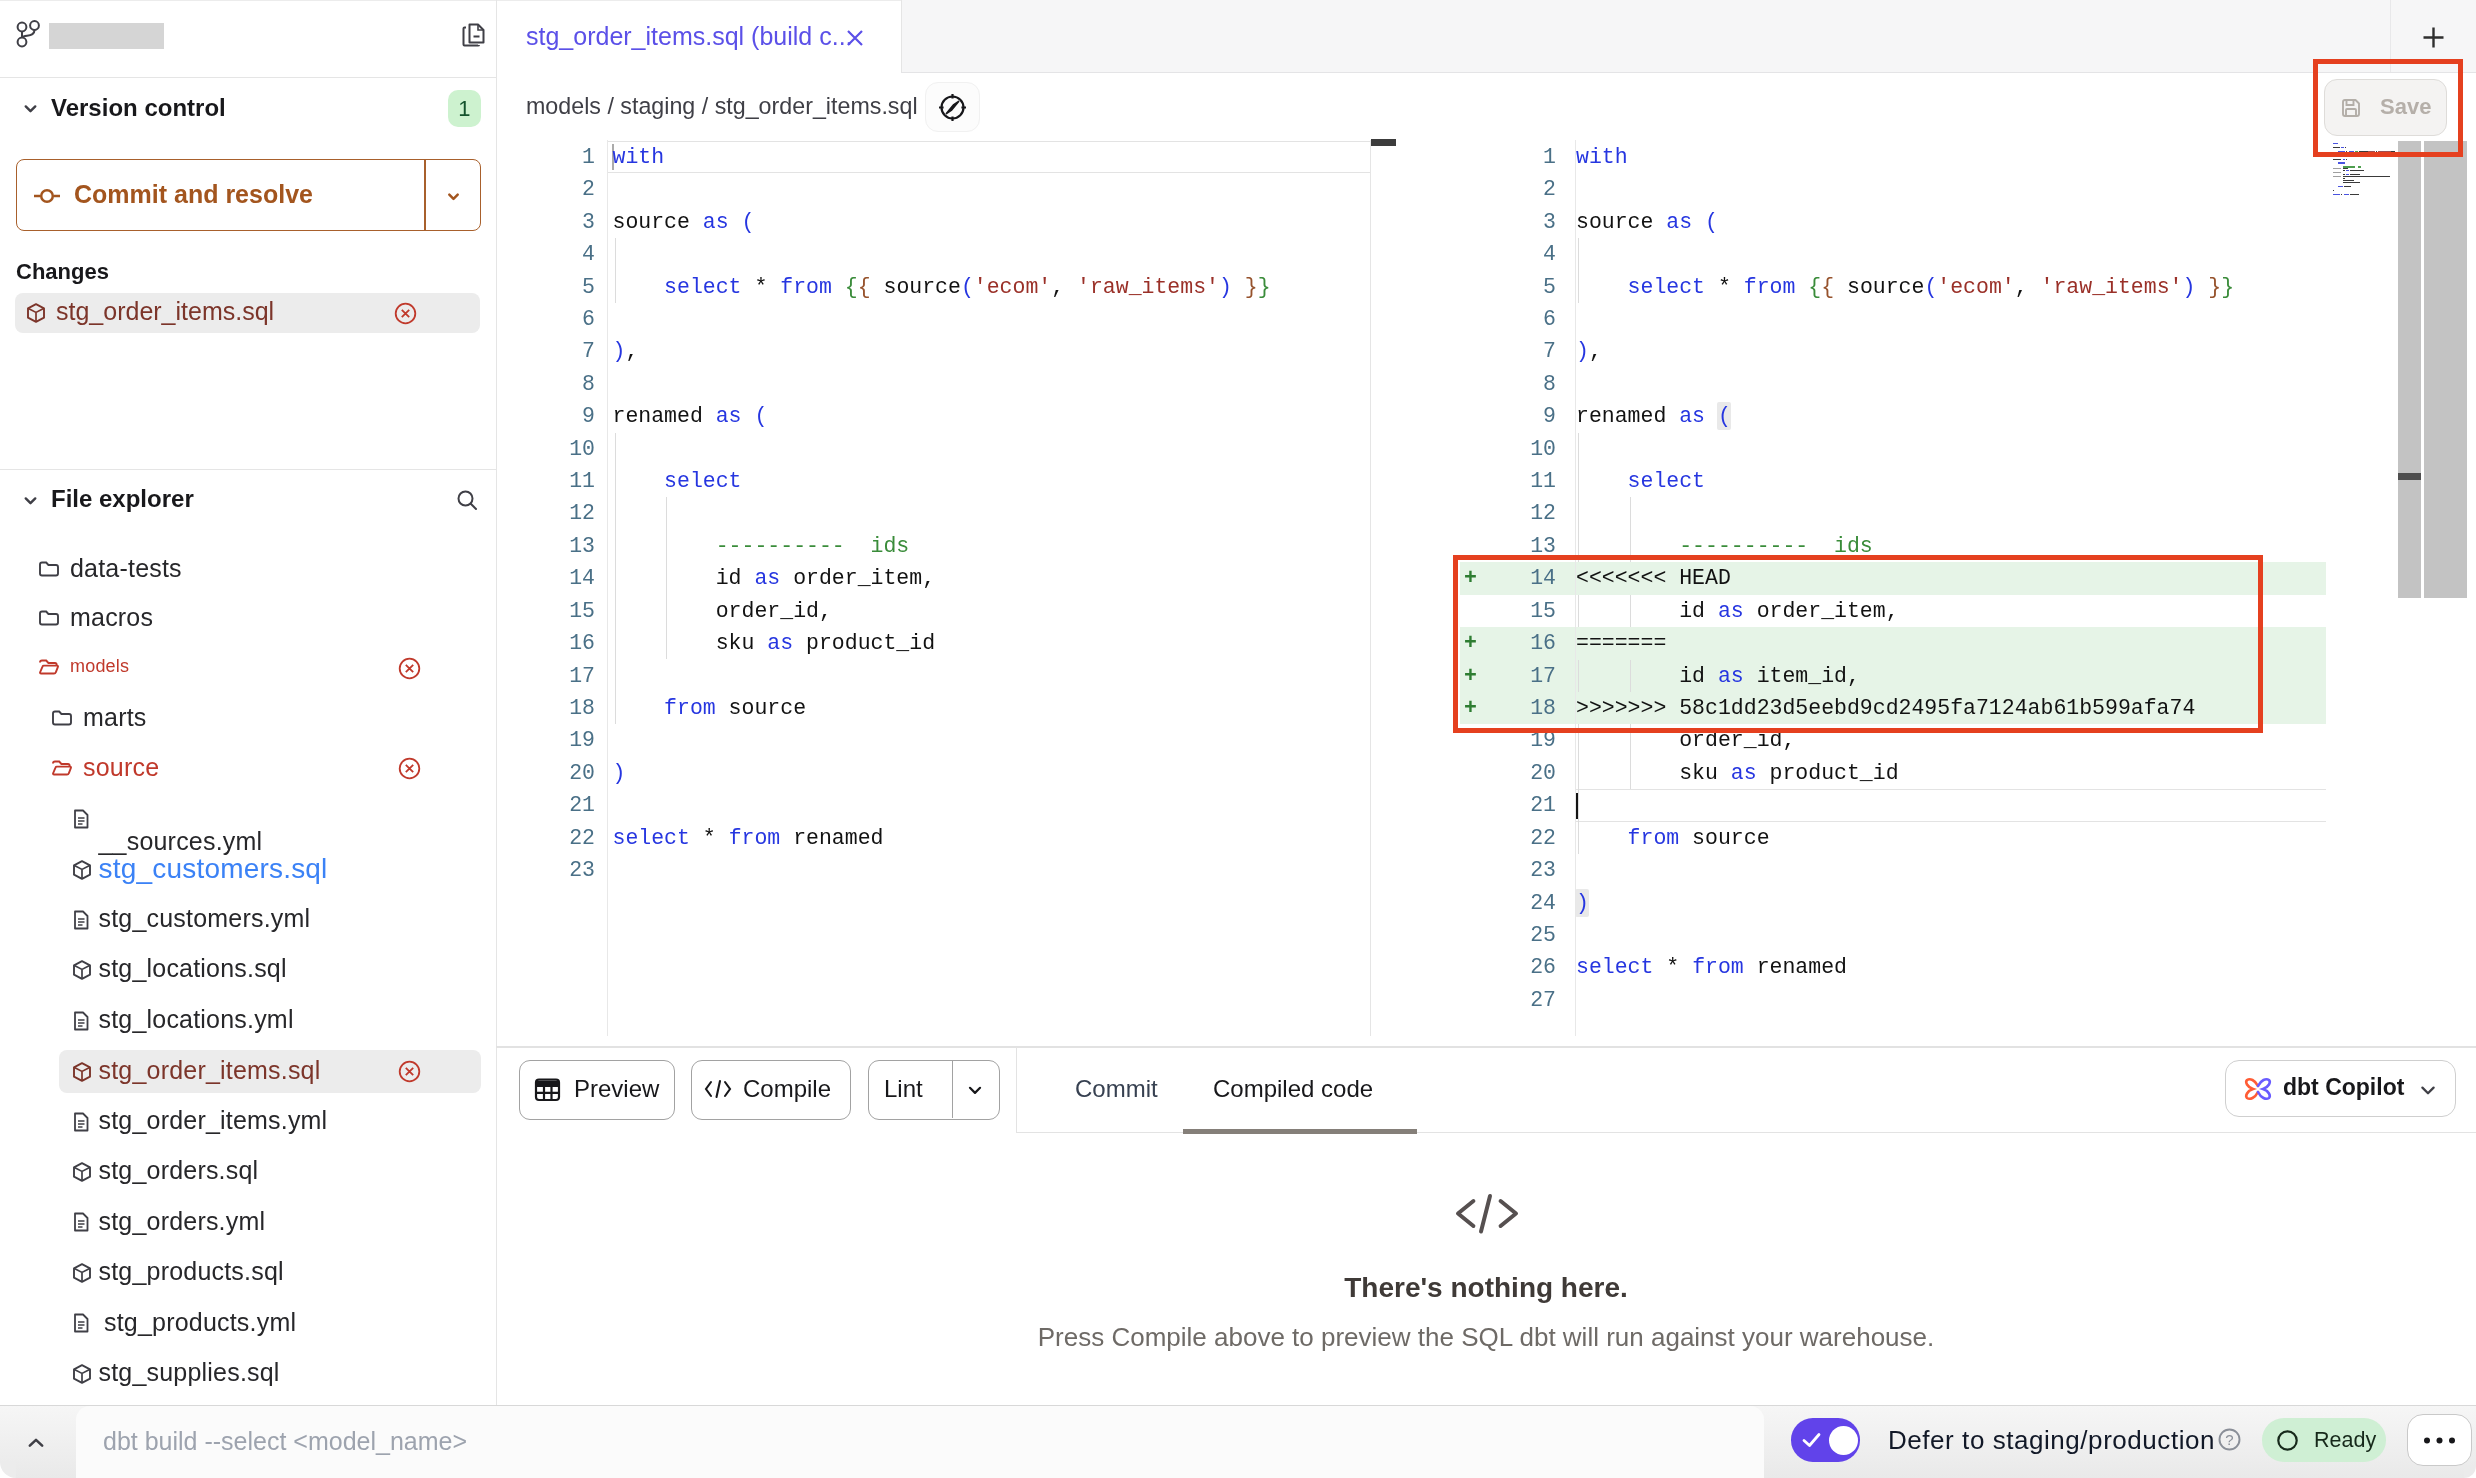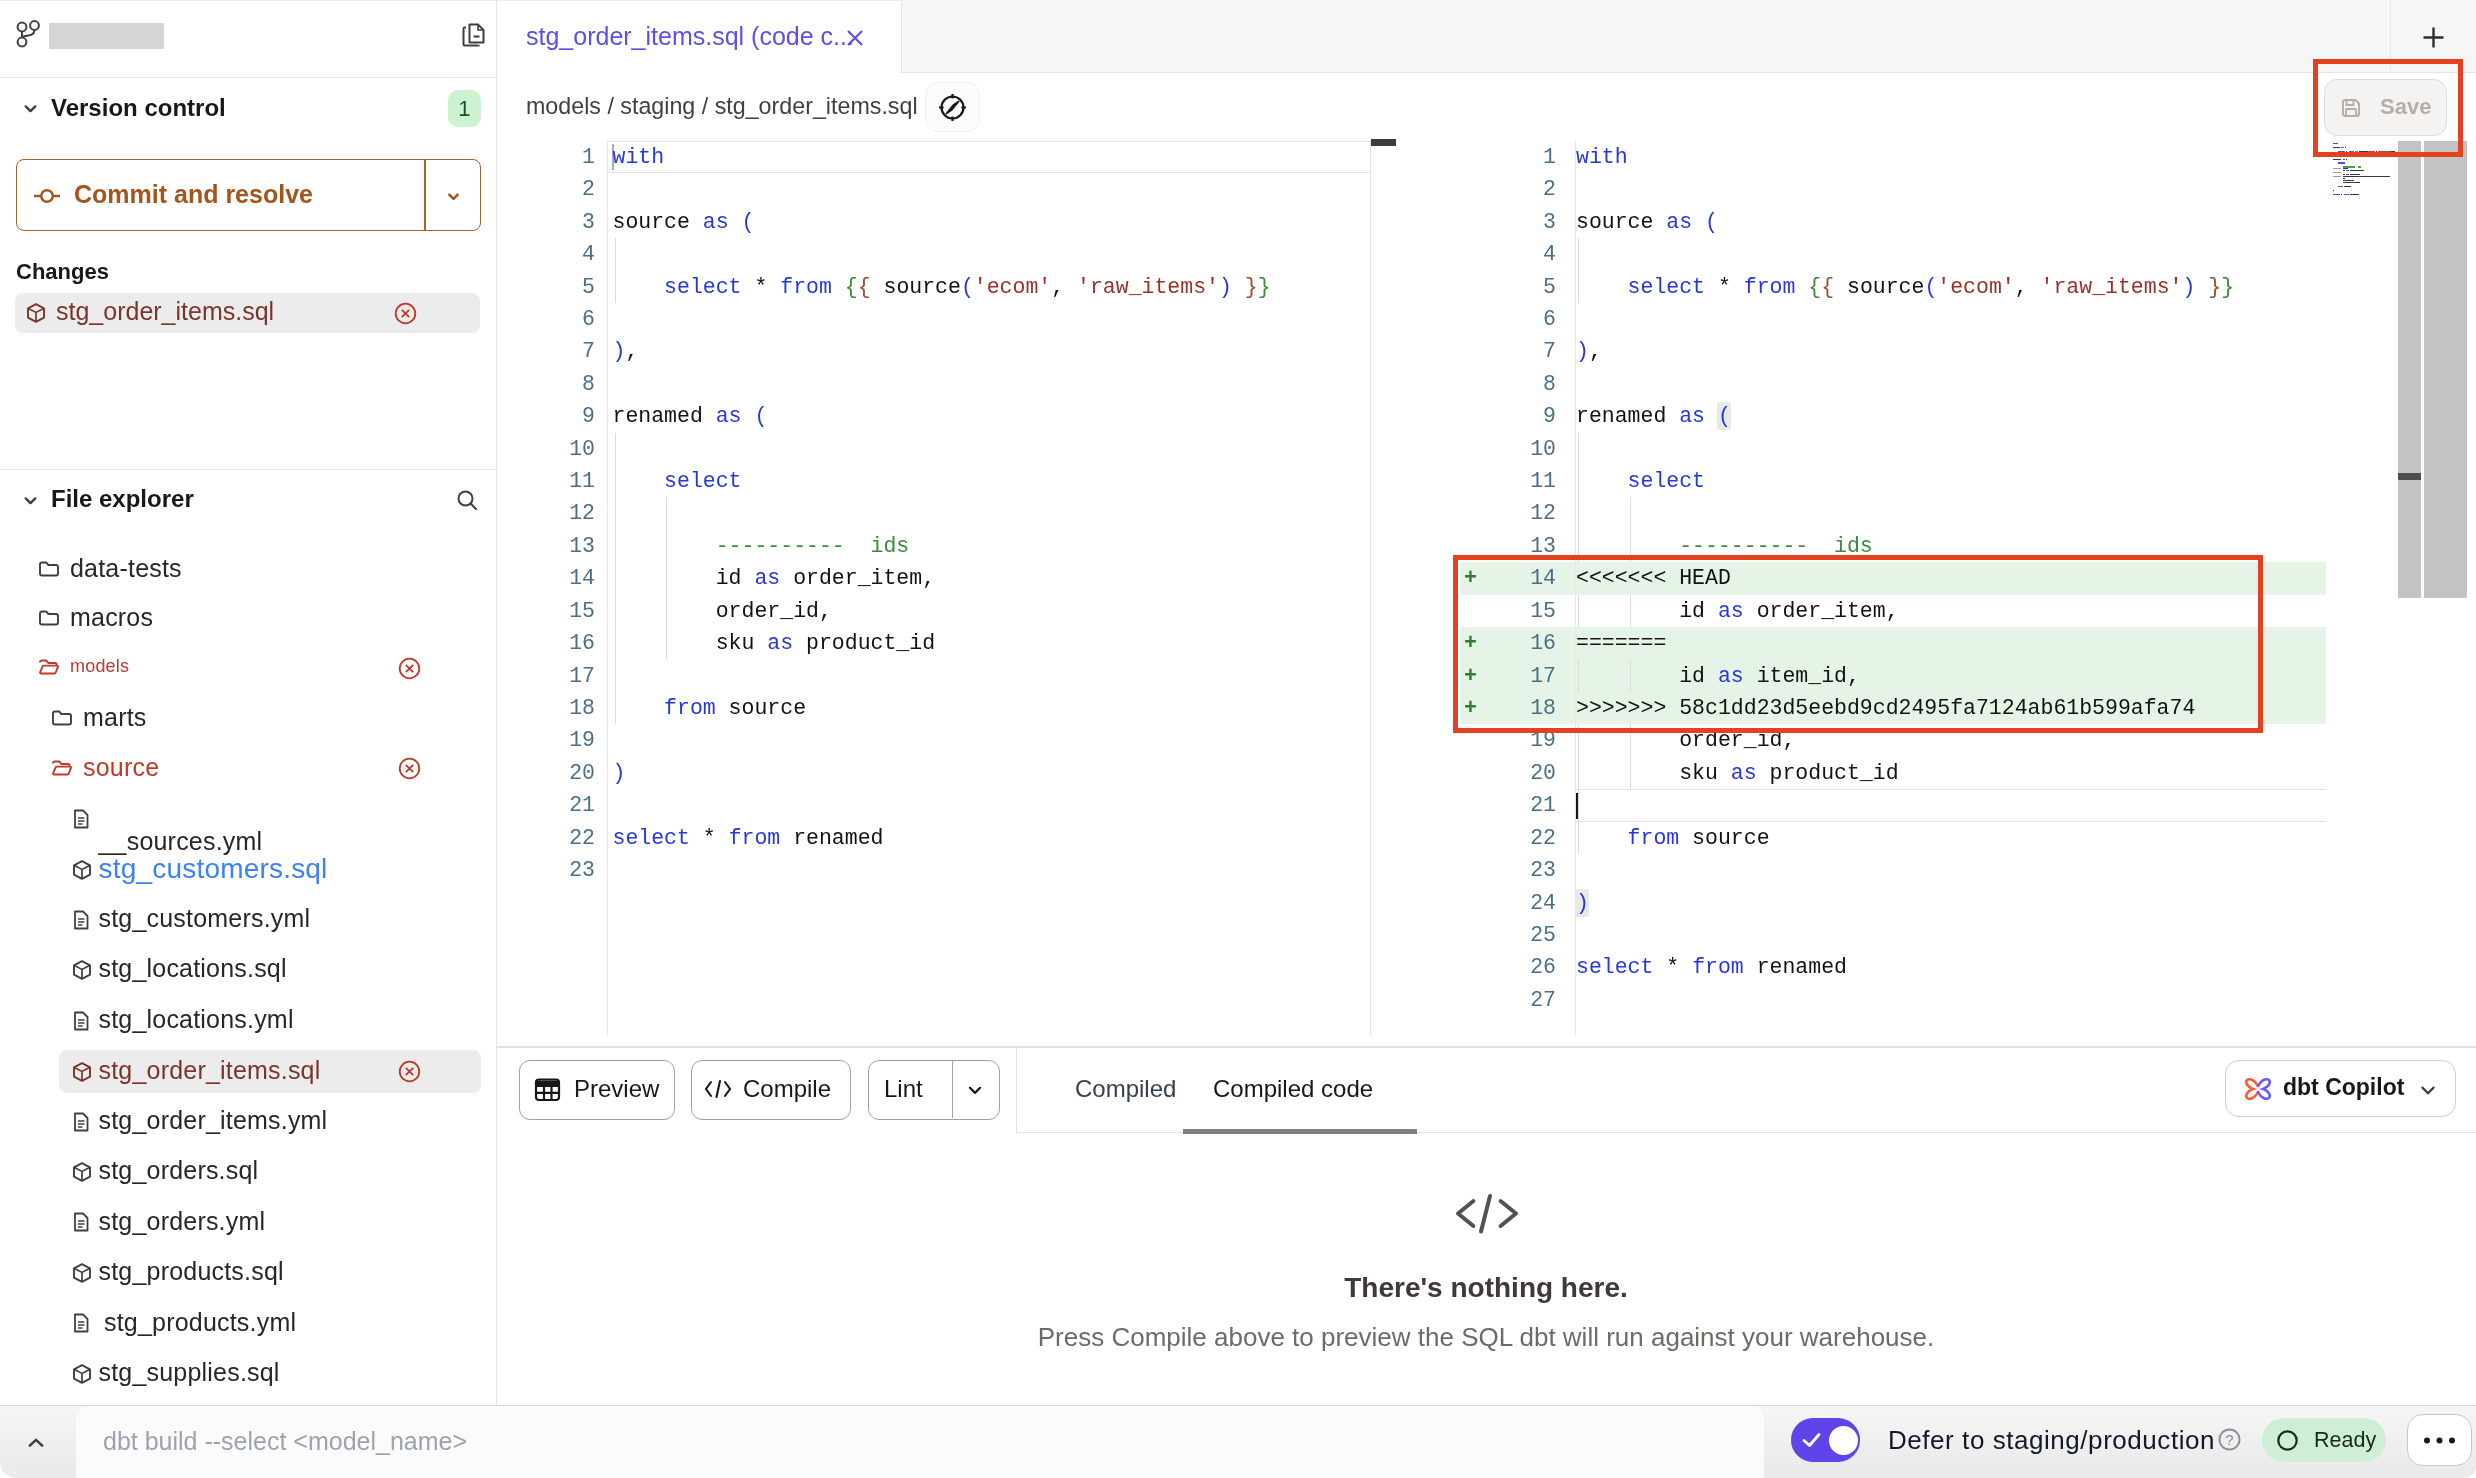--- a/index.html
+++ b/index.html
@@ -146,21 +146,21 @@
   </svg>
 <div class="abs" style="left:104px;top:1303.8px;font-size:25px;line-height:37.5px;font-weight:400;color:#27272a;letter-spacing:0.2px;">stg_products.yml</div>
 <svg style="position:absolute;left:71px;top:1362.5px" width="22" height="22" viewBox="0 0 22 22" fill="none">
     <path d="M11 2.2 L19 6.3 V15.7 L11 19.8 L3 15.7 V6.3 Z" stroke="#3f3f46" stroke-width="1.9" stroke-linejoin="round"></path>
     <path d="M3.4 6.5 L11 10.4 L18.6 6.5 M11 10.4 V19.2" stroke="#3f3f46" stroke-width="1.7"></path>
   </svg>
 <div class="abs" style="left:98.5px;top:1353.8px;font-size:25px;line-height:37.5px;font-weight:400;color:#27272a;letter-spacing:0.2px;">stg_supplies.sql</div>
 <div class="abs" style="left:901px;top:0;width:1575px;height:72px;background:#f6f6f7;border-bottom:1.5px solid #e4e4e6;box-sizing:content-box"></div>
 <div class="abs" style="left:901px;top:0;width:1px;height:72px;background:#e5e5e5"></div>
 <div class="abs" style="left:2390px;top:0;width:1px;height:72px;background:#e8e8ea"></div>
-<div class="abs" style="left:526px;top:17.8px;font-size:25px;line-height:37.5px;font-weight:500;color:#5b50e8;">stg_order_items.sql (code c...</div>
+<div class="abs" style="left:526px;top:17.8px;font-size:25px;line-height:37.5px;font-weight:500;color:#5b50e8;">stg_order_items.sql (build c...</div>
 <svg style="position:absolute;left:845px;top:28px" width="20" height="20" viewBox="0 0 20 20" fill="none">
     <path d="M3 3 L17 17 M17 3 L3 17" stroke="#5b50e8" stroke-width="2.2"></path>
   </svg>
 <svg style="position:absolute;left:2422px;top:26px" width="23" height="23" viewBox="0 0 23 23" fill="none">
     <path d="M11.5 1.5 V21.5 M1.5 11.5 H21.5" stroke="#2f2f2f" stroke-width="2.4"></path>
   </svg>
 <div class="abs" style="left:526px;top:88.6px;font-size:23.25px;line-height:34.875px;font-weight:400;color:#3f3f46;">models / staging / stg_order_items.sql</div>
 <div class="abs" style="left:925px;top:82px;width:55px;height:50px;background:#fcfcfc;border:1px solid #f1f1f1;border-radius:13px"></div>
 <svg style="position:absolute;left:938px;top:93px" width="29" height="29" viewBox="0 0 29 29" fill="none">
     <circle cx="14.5" cy="14.5" r="11" stroke="#17171a" stroke-width="2.2"></circle>
@@ -343,21 +343,21 @@
     <path d="M8 4 L3 11 L8 18 M22 4 L27 11 L22 18 M17 3 L13.5 19" stroke="#17171a" stroke-width="2.1" stroke-linecap="round"></path>
   </svg>
 <div class="abs" style="left:743px;top:1070.5px;font-size:24px;line-height:36.0px;font-weight:500;color:#18181b;">Compile</div>
 <div class="abs" style="left:951.5px;top:1061px;width:1.4px;height:57px;background:#a2a2a2"></div>
 <div class="abs" style="left:884px;top:1070.5px;font-size:24px;line-height:36.0px;font-weight:500;color:#18181b;">Lint</div>
 <svg style="position:absolute;left:966px;top:1081px" width="18" height="18" viewBox="0 0 18 18" fill="none">
     <path d="M3.96 6.84 L9.0 11.88 L14.040000000000001 6.84" stroke="#17171a" stroke-width="2.2" stroke-linecap="round" stroke-linejoin="round"></path>
   </svg>
 <div class="abs" style="left:1015.5px;top:1047px;width:1px;height:85px;background:#e3e3e3"></div>
 <div class="abs" style="left:1015.5px;top:1131.5px;width:1460px;height:1px;background:#e3e3e3"></div>
-<div class="abs" style="left:1075px;top:1070.5px;font-size:24px;line-height:36.0px;font-weight:500;color:#374151;">Compiled</div>
+<div class="abs" style="left:1075px;top:1070.5px;font-size:24px;line-height:36.0px;font-weight:500;color:#374151;">Commit</div>
 <div class="abs" style="left:1213px;top:1070.5px;font-size:24px;line-height:36.0px;font-weight:500;color:#18181b;">Compiled code</div>
 <div class="abs" style="left:1182.5px;top:1128.8px;width:234.5px;height:5.2px;background:#857f79"></div>
 <svg style="position:absolute;left:1455px;top:1192px" width="64" height="42" viewBox="0 0 64 42" fill="none">
     <path d="M18.4 9 L3 21.5 L18.4 34 M45.6 9 L61 21.5 L45.6 34" stroke="#565050" stroke-width="4" stroke-linecap="round" stroke-linejoin="round"></path>
     <path d="M35 4 L26 39.5" stroke="#565050" stroke-width="4" stroke-linecap="round"></path>
   </svg>
 <div class="abs" style="left:496px;top:1272px;width:1980px;text-align:center;font-size:28px;font-weight:700;color:#3f3a37">There's nothing here.</div>
 <div class="abs" style="left:496px;top:1322px;width:1980px;text-align:center;font-size:26px;color:#6e6a66">Press Compile above to preview the SQL dbt will run against your warehouse.</div>
 <div class="abs" style="left:2225px;top:1060px;width:231px;height:57px;background:#fff;border:1.5px solid #cfcfcf;border-radius:14px"></div>
 <svg style="position:absolute;left:2242px;top:1073px" width="32" height="32" viewBox="0 0 32 32" fill="none">

